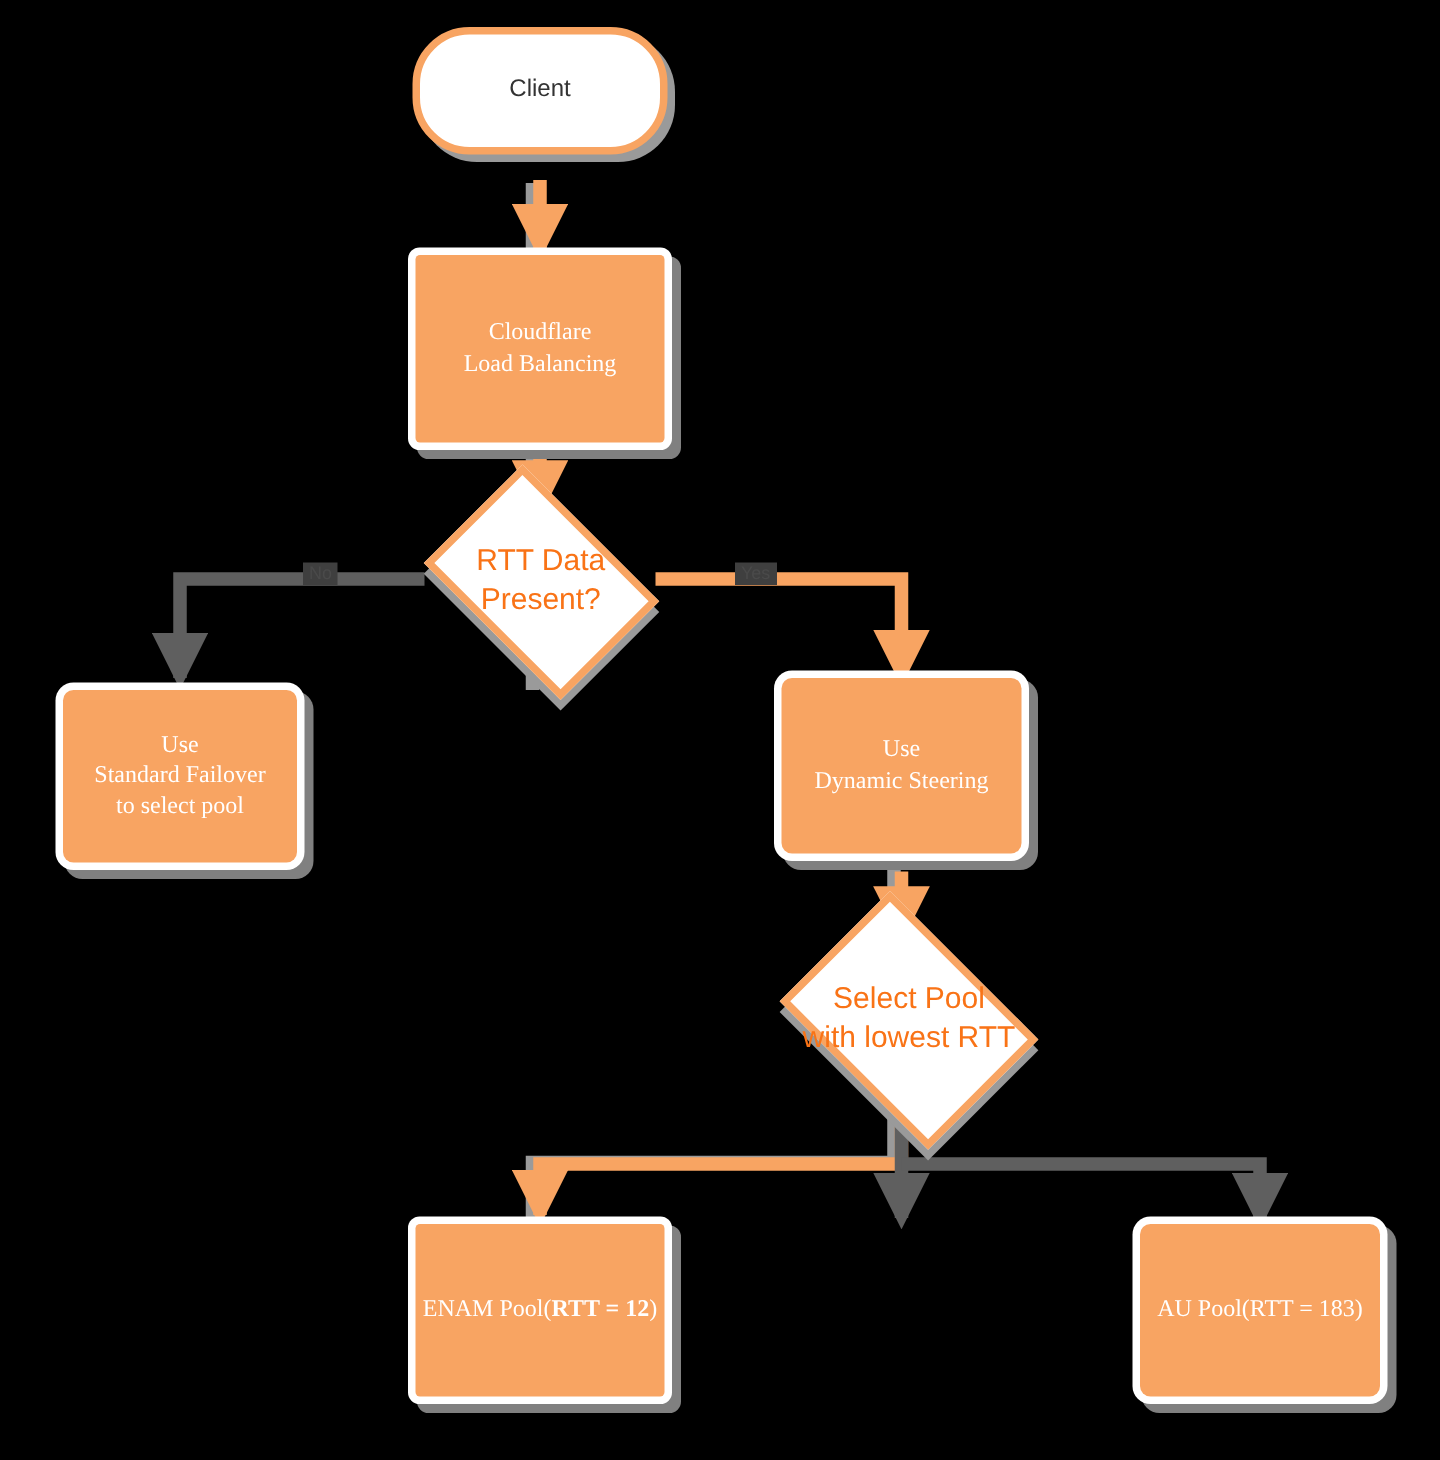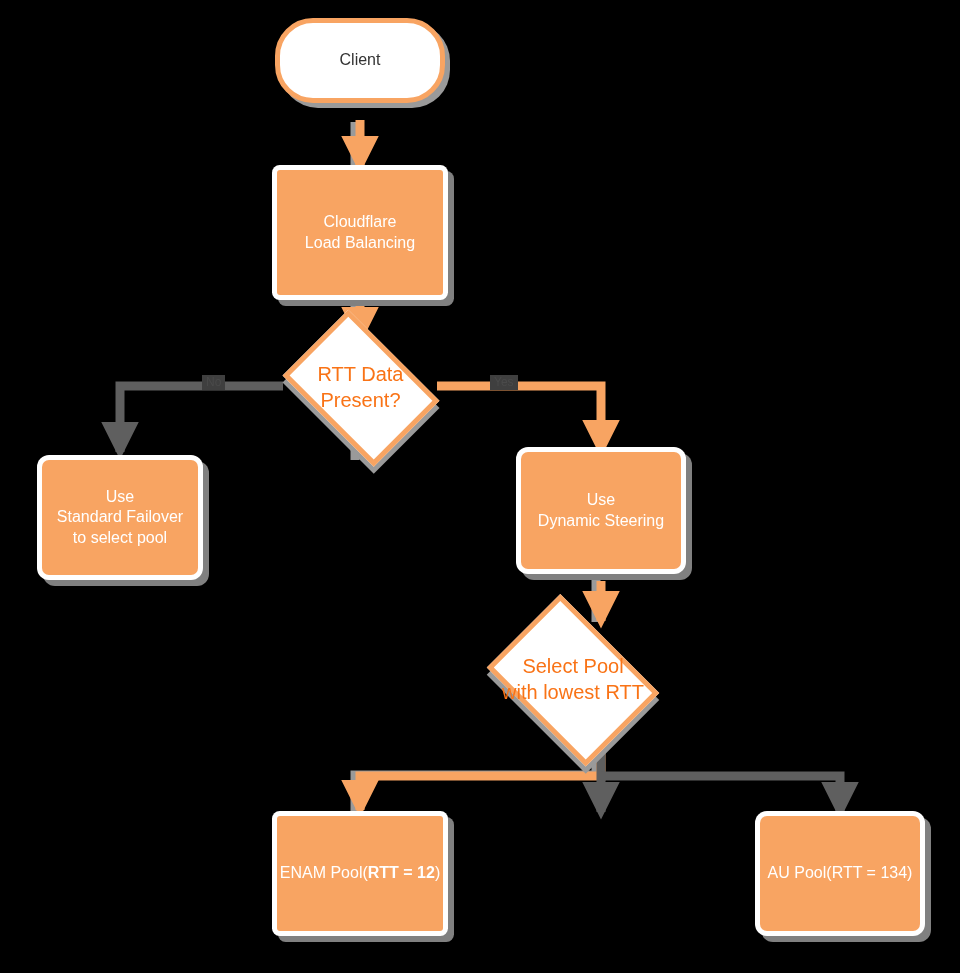--- a/index.html
+++ b/index.html
@@ -43,20 +43,21 @@
     white-space: pre-line;
   }
 
   
   .n-process {
     background: #f8a462;
     border-radius: 7px;
     color: #ffffff;
     font-size: 16px;
     box-shadow: 0 0 0 5px #ffffff, 6px 6px 0 5px #808080;
+    font-family: Liberation Serif, serif;
   }
   .n-process.sharp {
     border-radius: 3px;
   }
 
   
   .n-terminal {
     background: #ffffff;
     border: 5px solid #f8a462;
     border-radius: 38px;
@@ -180,34 +181,34 @@
     <span class="label">Use
 Standard Failover
 to select pool</span>
   </div>
 
   <div class="node n-process" style="left:521px; top:452px; width:160px; height:117px;">
     <span class="label">Use
 Dynamic Steering</span>
   </div>
 
-  <div class="node n-diamond" style="left:483px; top:615px; width:180px; height:130px;text-align:center;">
+  <div class="node n-diamond" style="left:516px; top:615px; width:180px; height:130px;text-align:center;">
     <div class="dshape"></div>
     <span class="label">Select Pool
 with lowest RTT</span>
   </div>
 
   <div class="node n-process sharp" style="left:277px; top:816px; width:166px; height:115px; flex-direction:row;">
     <span>ENAM Pool</span>
     <span>
       <span>(</span><span class="bold">RTT = 12</span><span>)</span>
     </span>
   </div>
 
 
   <div class="node n-process" style="left:760px; top:816px; width:160px; height:115px; flex-direction:row;">
     <span>AU Pool</span>
     <span>
-      <span>(</span><span>RTT = 134</span><span>)</span>
+      <span>(</span><span>RTT = 183</span><span>)</span>
     </span>
   </div>
 
 </div>
 
 </body></html>

